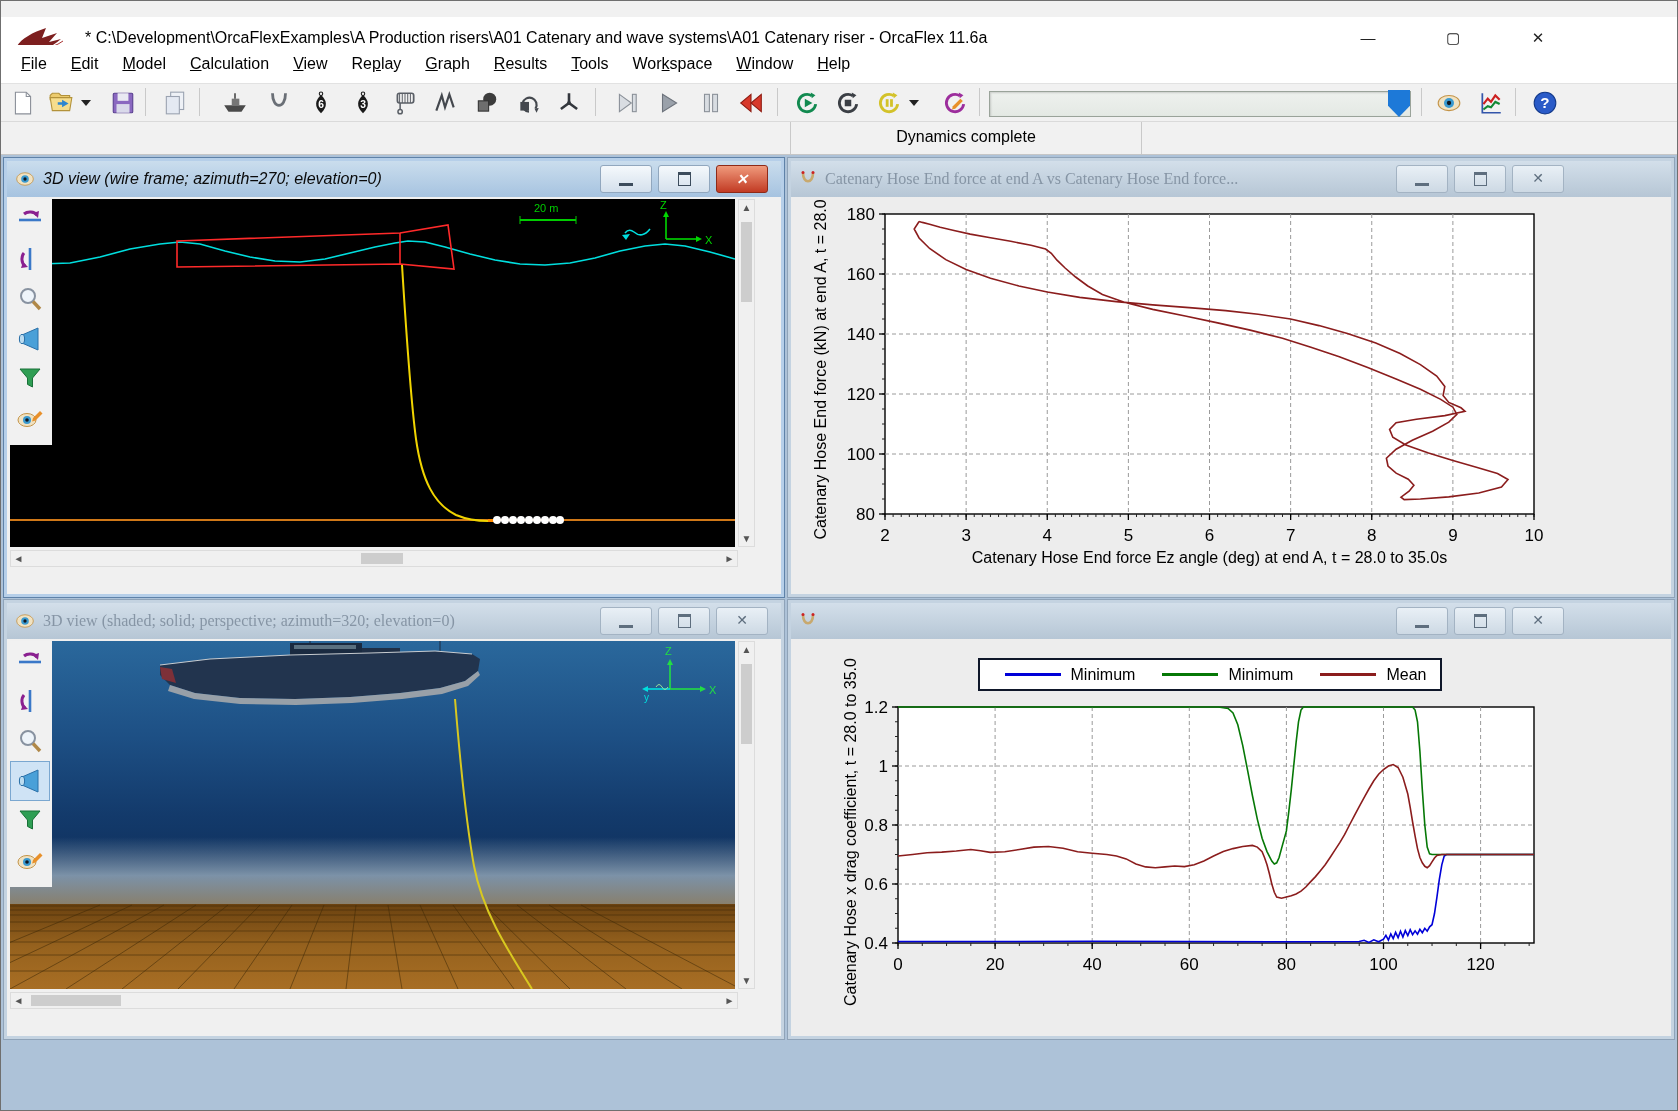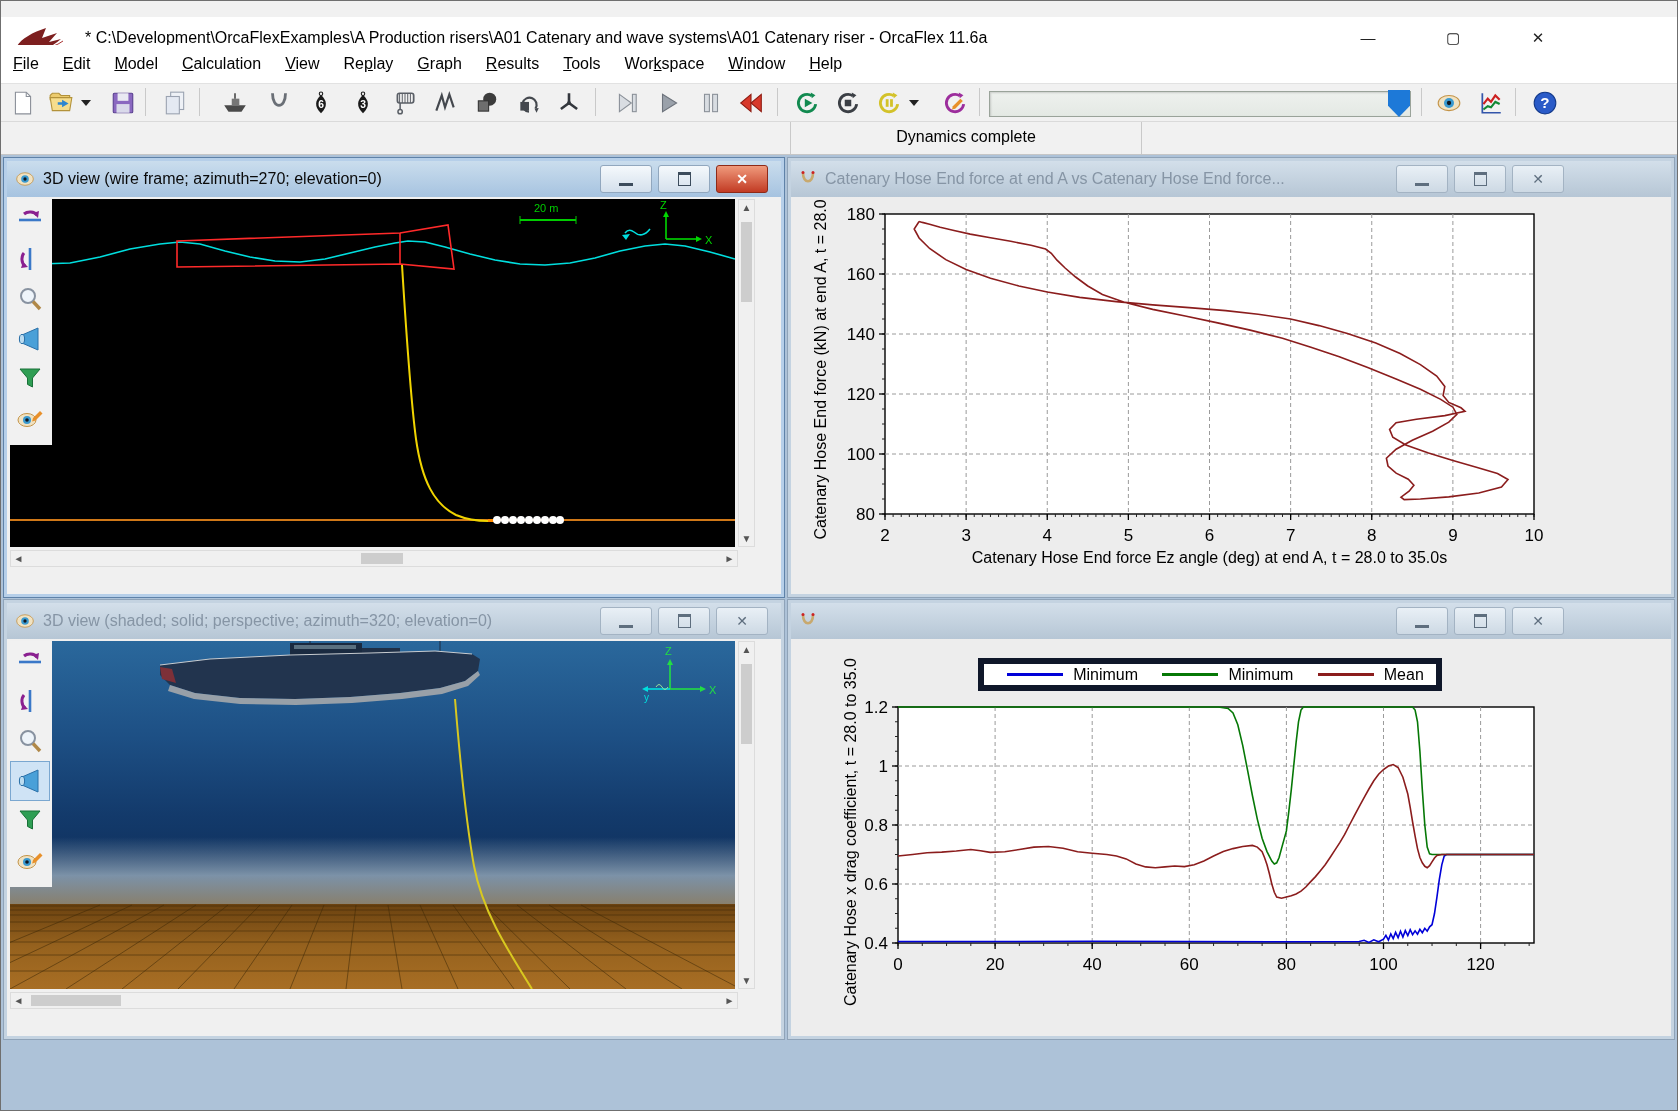--- a/index.html
+++ b/index.html
@@ -3,21 +3,21 @@
 <meta charset="utf-8">
 <style>
   html,body{margin:0;padding:0;}
   body{width:1678px;height:1111px;position:relative;font-family:"Liberation Sans",sans-serif;
        background:#f1f1f1;overflow:hidden;border:1px solid #6f6f6f;box-sizing:border-box;}
   .abs{position:absolute;}
   
   #titlebar{left:0;top:0;width:1678px;height:44px;background:#ffffff;margin-top:16px;}
   #titlebar .title{left:84px;top:12px;font-size:16px;color:#000;white-space:nowrap;}
   .winbtn{top:6px;width:46px;height:30px;text-align:center;line-height:30px;font-size:15px;color:#222;}
-  #menubar{left:0;top:44px;width:1678px;height:38px;background:#ffffff;display:flex;align-items:center;box-sizing:border-box;}
+  #menubar{left:0;top:44px;width:1678px;height:38px;background:#ffffff;display:flex;align-items:center;padding-left:8px;box-sizing:border-box;}
   .menu-item{font-size:16px;color:#000;padding:6px 12px;cursor:default;}
   .menu-item u{text-decoration:underline;}
   
   #toolbar{left:0;top:82px;width:1678px;height:38px;background:#f1f1f1;border-top:1px solid #e2e2e2;}
   .tbtn{top:3px;width:32px;height:32px;display:flex;align-items:center;justify-content:center;}
   .tbtn svg{width:26px;height:26px;}
   .tsep{top:4px;width:1px;height:28px;background:#c9c9c9;}
   .caret{width:0;height:0;border-left:5px solid transparent;border-right:5px solid transparent;border-top:6px solid #222;}
   #progress{left:988px;top:7px;width:420px;height:24px;background:linear-gradient(#eef1ee,#e4e9e4);border:1px solid #9aa39a;box-shadow:inset 1px 1px 2px rgba(0,0,0,.15);}
   #progress-marker{left:398px;top:-2px;width:22px;height:27px;background:#1d79d8;
@@ -25,22 +25,22 @@
   
   #statusrow{left:0;top:120px;width:1678px;height:34px;background:#f1f1f1;border-top:1px solid #dadada;border-bottom:1px solid #c6c6c6;box-sizing:border-box;}
   #statusrow .vsep{top:0;width:1px;height:32px;background:#c9c9c9;}
   #status-text{left:790px;width:350px;top:6px;text-align:center;font-size:16px;color:#000;}
   
   #mdi{left:0;top:154px;width:1678px;height:957px;background:#adc2d8;}
   .panel{position:absolute;box-sizing:border-box;}
   .panel.active{border:1px solid #5f82a8;background:#b6cfe9;}
   .panel.inactive{border:1px solid #8fa3b8;background:#c4d3e1;}
   .ptitle{position:absolute;left:3px;top:3px;right:3px;height:36px;display:flex;align-items:center;}
-  .panel.active .ptitle{background:linear-gradient(#cadded,#a6c3e0);}
-  .panel.inactive .ptitle{background:linear-gradient(#d3dfea,#b6c6d5);}
+  .panel.active .ptitle{background:linear-gradient(#cadded,#a6c3e0);font-style:italic;}
+  .panel.inactive .ptitle{background:linear-gradient(#d3dfea,#b6c6d5);font-family:Liberation Serif, serif;}
   .ptitle .ptext{font-size:16px;margin-left:8px;white-space:nowrap;overflow:hidden;}
   .panel.active .ptext{color:#0a0a0a;}
   .panel.inactive .ptext{color:#8695a5;}
   .ptitle .picon{margin-left:8px;flex:0 0 auto;display:flex;}
   .pbtn{position:absolute;top:4px;width:52px;height:28px;border-radius:3px;display:flex;align-items:center;justify-content:center;box-sizing:border-box;}
   .pbtn.norm{background:linear-gradient(#f5f9fc,#d4e0ec);border:1px solid #91a7be;color:#3c4c5c;}
   .pbtn.inact{background:linear-gradient(#e9f0f6,#cdd9e4);border:1px solid #a3b3c3;color:#5e6e7e;}
   .pbtn.close-active{background:linear-gradient(#f09a7c,#c23b24);border:1px solid #8e2a18;color:#fff;font-weight:bold;}
   .pbtn .minbar{width:14px;height:3px;background:currentColor;margin-top:10px;}
   .pbtn .maxbox{width:11px;height:10px;border:1px solid currentColor;border-top:3px solid currentColor;}
@@ -55,21 +55,21 @@
   .canvas-wire{background:#000;}
   
   .vscroll{position:absolute;left:731px;top:2px;width:17px;height:348px;background:#f0f0f0;border:1px solid #dcdcdc;box-sizing:border-box;}
   .hscroll{position:absolute;left:3px;top:353px;width:728px;height:17px;background:#f0f0f0;border:1px solid #dcdcdc;box-sizing:border-box;}
   .sthumb{position:absolute;background:#cdcdcd;}
   .sarrow{position:absolute;width:15px;height:15px;display:flex;align-items:center;justify-content:center;color:#555;font-size:10px;}
   
   .graphwrap{position:absolute;left:0;top:0;right:0;bottom:0;background:#ededed;}
   .axislabel{position:absolute;font-size:16px;color:#000;text-align:center;white-space:nowrap;}
   .ylab{transform:rotate(-90deg);transform-origin:center;}
-  .legendbox{position:absolute;background:#fff;border:6px solid #0f172a;display:flex;align-items:center;justify-content:space-around;box-sizing:border-box;padding-left:11px;}
+  .legendbox{position:absolute;background:#fff;border:2px solid #0f172a;display:flex;align-items:center;justify-content:space-around;box-sizing:border-box;padding-left:11px;}
   .legitem{display:flex;align-items:center;gap:10px;font-size:16px;color:#000;}
   .legline{width:56px;height:3px;}
 </style>
 </head>
 <body>
 
 <div class="abs" id="titlebar">
   <svg class="abs" style="left:10px;top:8px" width="56" height="30" viewBox="0 0 56 30">
     <path d="M2 24 C14 29 36 27 50 14 L38 17 L46 8 L31 13 L35 3 C22 7 10 14 6 21 Z" fill="#7d1f1f"></path>
     <path d="M2 24 C18 27 40 25 52 16" stroke="#a33" fill="none"></path>

